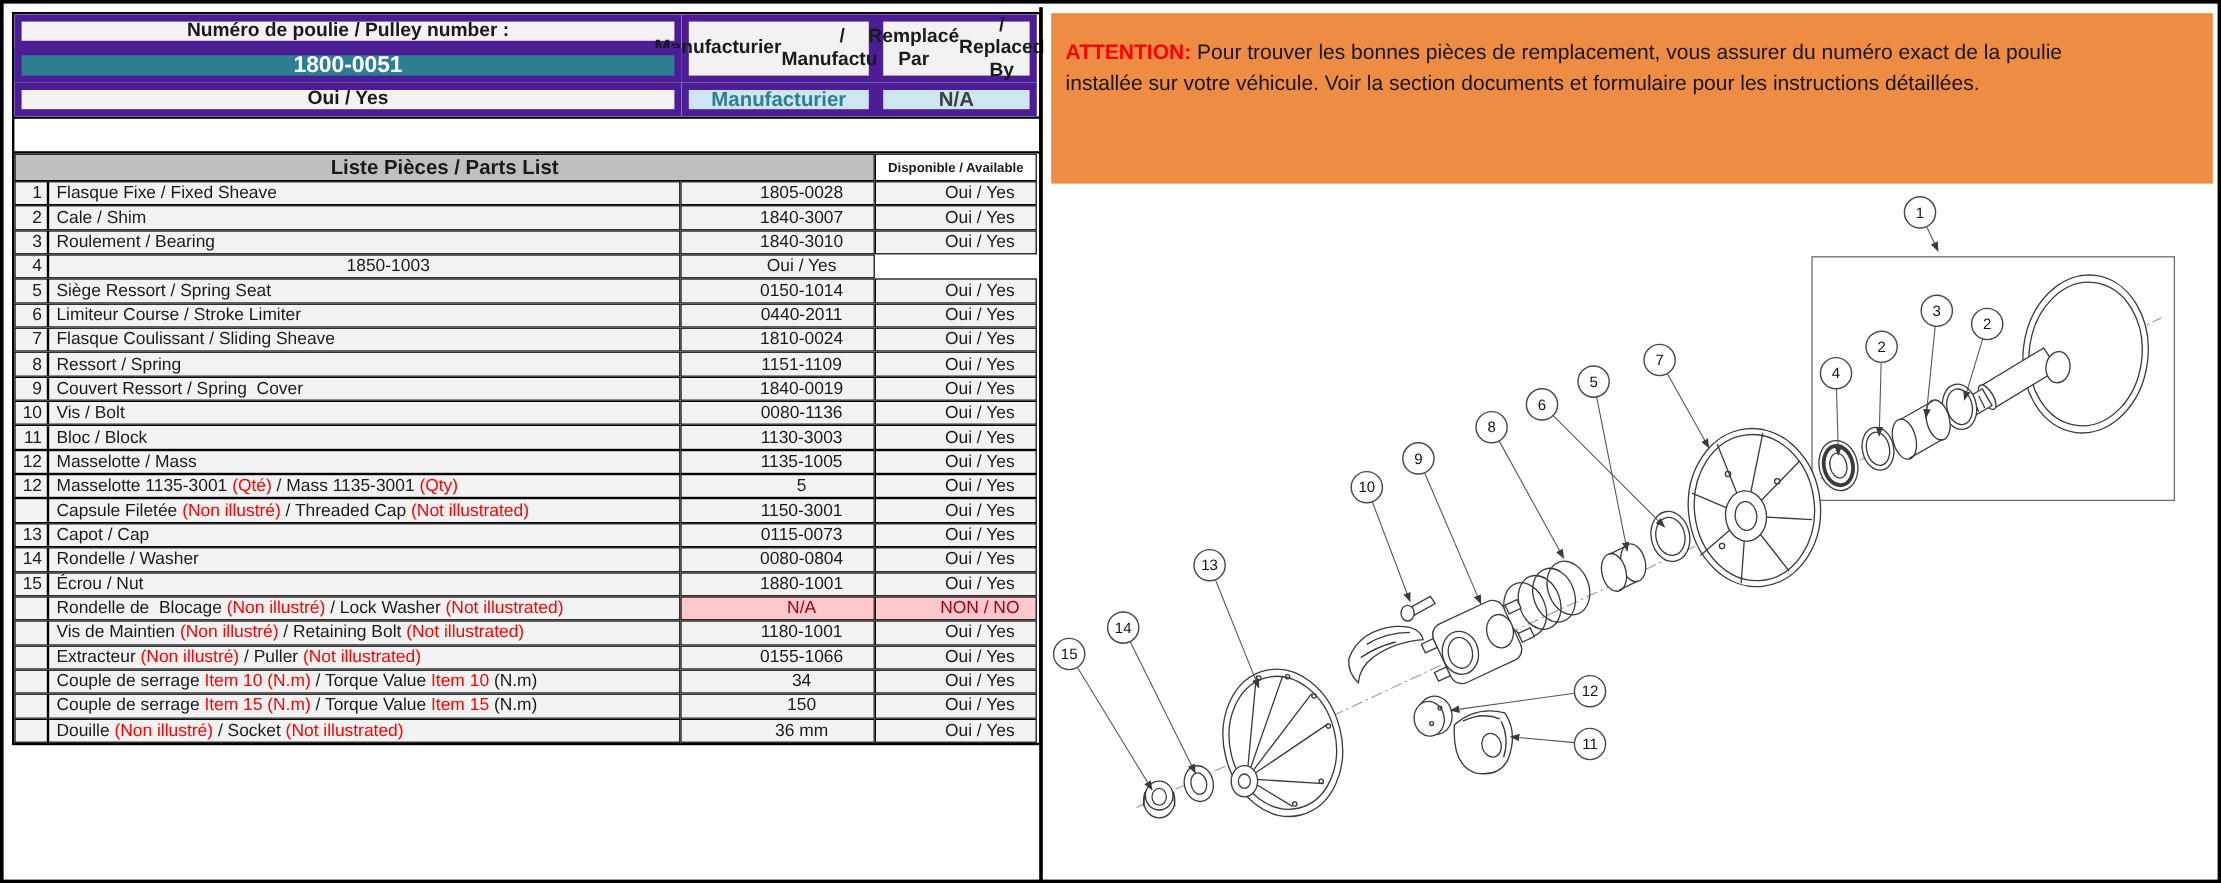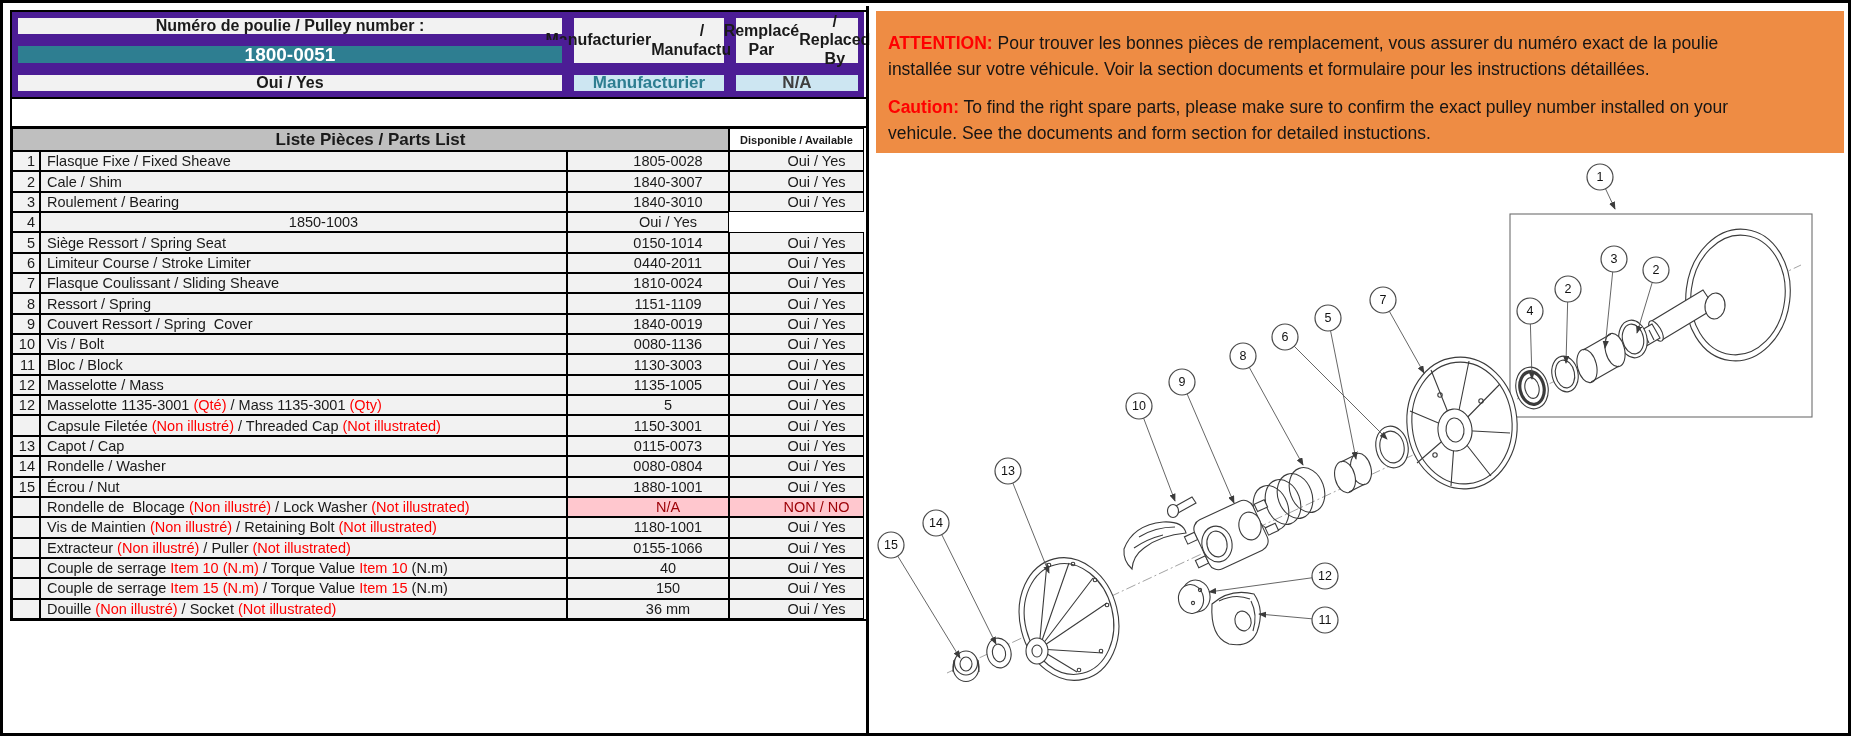--- a/index.html
+++ b/index.html
@@ -193,21 +193,21 @@
           </div>
           <div class="prow">
             <div class="cell idx"></div>
             <div class="cell desc"><span>Extracteur </span><span class="redtxt">(Non illustré)</span><span> / Puller </span><span class="redtxt">(Not illustrated)</span></div>
             <div class="cell part">0155-1066</div>
             <div class="cell avail">Oui / Yes</div>
           </div>
           <div class="prow">
             <div class="cell idx"></div>
             <div class="cell desc"><span>Couple de serrage </span><span class="redtxt">Item 10 (N.m)</span><span> / Torque Value </span><span class="redtxt">Item 10 </span><span>(N.m)</span></div>
-            <div class="cell part">40</div>
+            <div class="cell part">34</div>
             <div class="cell avail">Oui / Yes</div>
           </div>
           <div class="prow">
             <div class="cell idx"></div>
             <div class="cell desc"><span>Couple de serrage </span><span class="redtxt">Item 15 (N.m)</span><span> / Torque Value </span><span class="redtxt">Item 15 </span><span>(N.m)</span></div>
             <div class="cell part">150</div>
             <div class="cell avail">Oui / Yes</div>
           </div>
           <div class="prow">
             <div class="cell idx"></div>
@@ -218,24 +218,20 @@
         </div>
     </div>
   </div>
 
   <div class="right">
 
     <div class="notice">
       <p>
         <span class="lbl">ATTENTION:</span><span> Pour trouver les bonnes pièces de remplacement, vous assurer du numéro exact de la poulie</span><br>
         <span>installée sur votre véhicule. Voir la section documents et formulaire pour les instructions détaillées.</span>
-      </p>
-      <p>
-        <span class="lbl">Caution:</span><span> To find the right spare parts, please make sure to confirm the exact pulley number installed on your</span><br>
-        <span>vehicule. See the documents and form section for detailed instuctions.</span>
       </p>
     </div>
 
     <svg id="exploded" viewBox="866 153 982 580">
       <defs>
         <marker id="arr" markerWidth="9" markerHeight="7" refX="8" refY="3.5" orient="auto">
           <path d="M0,0 L9,3.5 L0,7 Z" fill="#3b3b3b"></path>
         </marker>
       </defs>
 

